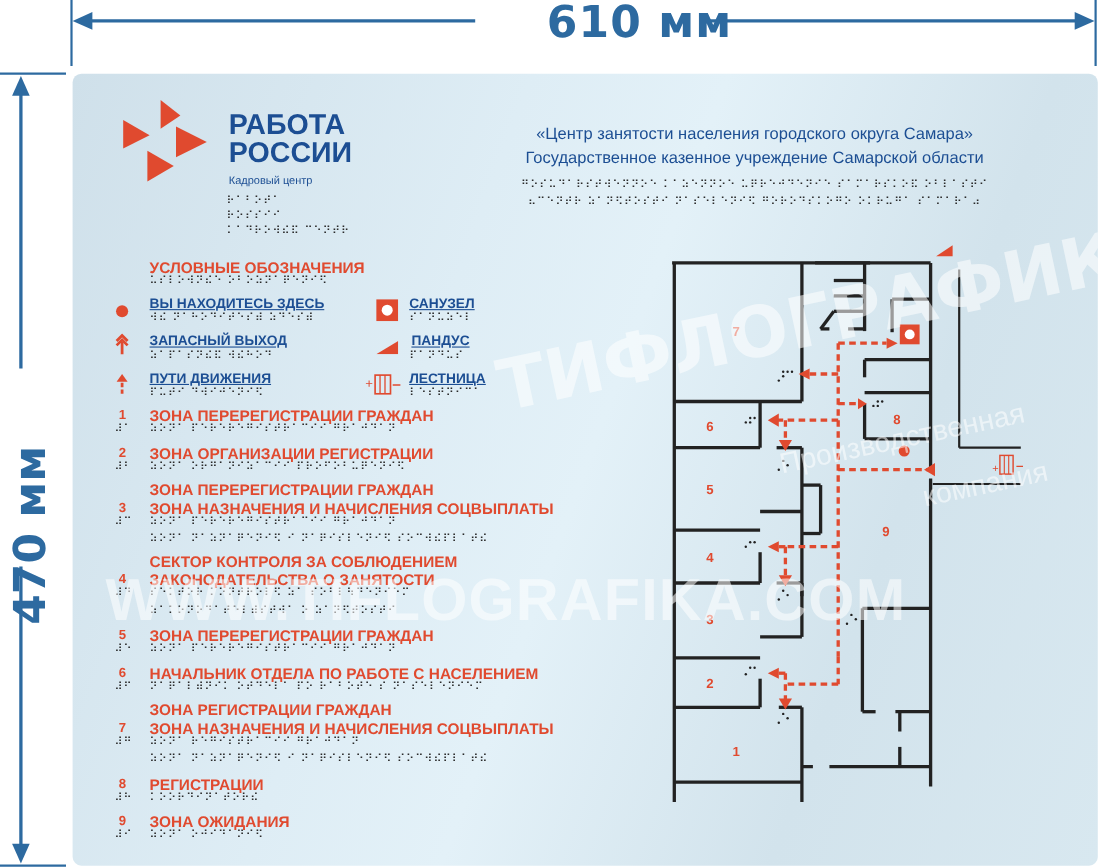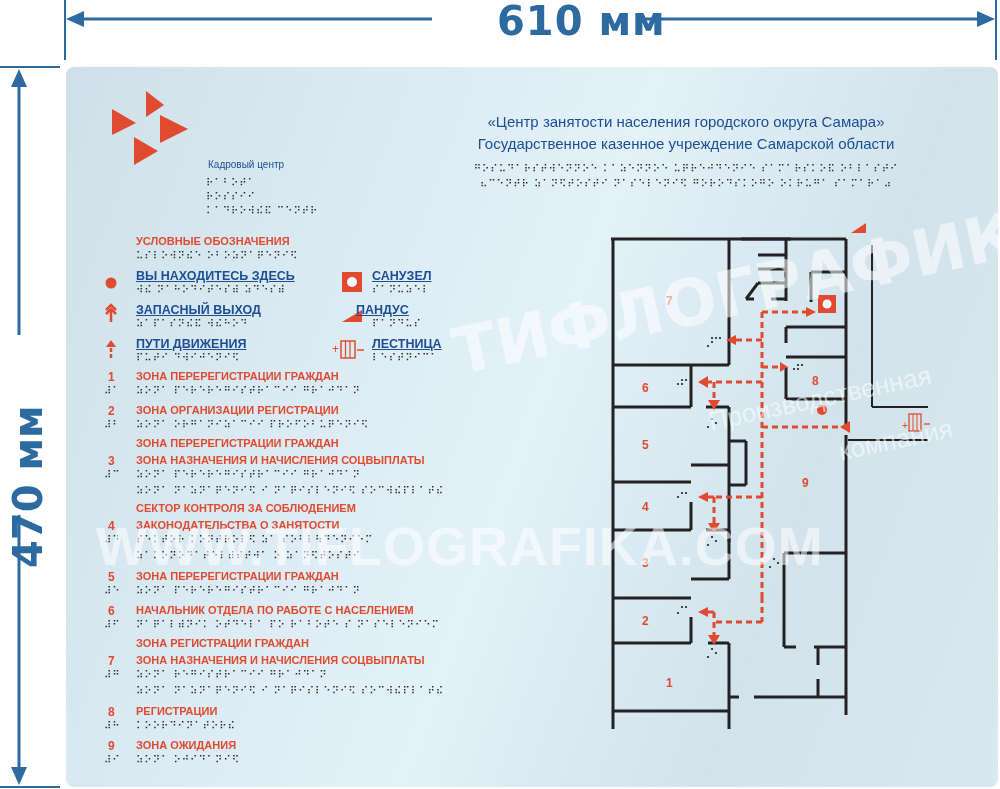--- a/index.html
+++ b/index.html
@@ -8,21 +8,21 @@
   .dim-label-h { position:absolute; left:435px; top:-2px; font-size:40px; font-weight:bold; color:#2d6aa0; letter-spacing:1px; font-family:"DejaVu Sans", sans-serif; }
   .dim-v { position:absolute; left:0; top:65px; width:40px; height:724px; }
   .dim-label-v { position:absolute; left:-52px; top:400px; transform:rotate(-90deg); transform-origin:center; font-size:40px; font-weight:bold; color:#2d6aa0; white-space:nowrap; width:160px; text-align:center; font-family:"DejaVu Sans", sans-serif; }
   .panel { position:absolute; left:66px; top:67px; width:932px; height:720px; border-radius:8px;
     background: linear-gradient(110deg, #cfe0ea 0%, #deedf5 35%, #e3f1f8 50%, #d2e3ec 75%, #d8e8f0 100%); overflow:hidden; }
   .logo-title { position:absolute; left:142px; top:34px; font-size:26px; font-weight:bold; color:#1c4e93; line-height:25px; }
   .logo-sub { position:absolute; left:142px; top:92px; font-size:10px; color:#1c4e93; }
   .braille { font-family:"DejaVu Sans", sans-serif; color:#2a2a2a; font-size:10px; letter-spacing:1px; line-height:11px; white-space:nowrap; }
   .org { position:absolute; left:320px; top:44px; width:600px; text-align:center; color:#1c4e93; font-size:15px; line-height:22px; }
   .org-braille { position:absolute; left:340px; top:96px; width:560px; text-align:center; }
-  .legend-title { position:absolute; font-weight:bold; font-size:11px; color:#e04a2f; white-space:nowrap; }
+  .legend-title { position:absolute; font-weight:bold; font-size:14px; color:#e04a2f; white-space:nowrap; }
   .legend-blue { position:absolute; font-weight:bold; font-size:12.5px; color:#1c4e93; white-space:nowrap;text-decoration:underline; }
   .num { position:absolute; font-weight:bold; font-size:12px; color:#e04a2f; }
   .pos { position:absolute; }
   .plan { position:absolute; left:0; top:0; }
   .wm { position:absolute; color:rgba(255,255,255,0.55); font-weight:bold; white-space:nowrap; pointer-events:none; }
 </style>
 </head>
 <body>
 
 <div class="dim-h">
@@ -49,20 +49,24 @@
 </div>
 
 <div class="panel">
 
   <svg class="pos" style="left:42px;top:22px" width="90" height="78" viewBox="0 0 90 78">
     <polygon points="38,2 56,16 38,28" fill="#e04a2f"></polygon>
     <polygon points="4,20 28,34 4,46" fill="#e04a2f"></polygon>
     <polygon points="52,26 80,40 52,54" fill="#e04a2f"></polygon>
     <polygon points="26,48 50,62 26,76" fill="#e04a2f"></polygon>
   </svg>
+  <div class="logo-title">
+    <div>РАБОТА</div>
+    <div>РОССИИ</div>
+  </div>
   <div class="logo-sub">Кадровый центр</div>
   <div class="braille pos" style="left:140px;top:110px">
     <div>⠗⠁⠃⠕⠞⠁</div>
     <div style="margin-top:3px">⠗⠕⠎⠎⠊⠊</div>
     <div style="margin-top:3px">⠅⠁⠙⠗⠕⠺⠮⠯ ⠉⠑⠝⠞⠗</div>
   </div>
 
   <div class="org">
     <div>«Центр занятости населения городского округа Самара»</div>
     <div>Государственное казенное учреждение Самарской области</div>
@@ -100,21 +104,21 @@
   <svg class="pos" style="left:276px;top:205px" width="20" height="20">
       <rect x="0" y="0" width="20" height="20" fill="#e04a2f"></rect>
       <circle cx="10" cy="10" r="5" fill="#ffffff"></circle>
     </svg>
   <div class="legend-blue" style="left:306px;top:202px">САНУЗЕЛ</div>
   <div class="braille pos" style="left:306px;top:217px">⠎⠁⠝⠥⠵⠑⠇</div>
 
   <svg class="pos" style="left:276px;top:243px" width="20" height="12">
       <polygon points="0,12 20,12 20,0" fill="#e04a2f"></polygon>
     </svg>
-  <div class="legend-blue" style="left:290px;top:236px">ПАНДУС</div>
+  <div class="legend-blue" style="left:308px;top:236px">ПАНДУС</div>
   <div class="braille pos" style="left:306px;top:251px">⠏⠁⠝⠙⠥⠎</div>
 
   <svg class="pos" style="left:266px;top:272px" width="34" height="20">
     <text x="0" y="14" font-size="12" fill="#e04a2f" font-family="Liberation Sans, sans-serif">+</text>
     <rect x="9" y="2" width="14" height="17" fill="none" stroke="#e04a2f" stroke-width="1.5"></rect>
     <line x1="13.5" y1="2" x2="13.5" y2="19" stroke="#e04a2f" stroke-width="1.2"></line>
     <line x1="18" y1="2" x2="18" y2="19" stroke="#e04a2f" stroke-width="1.2"></line>
     <line x1="25" y1="11" x2="32" y2="11" stroke="#e04a2f" stroke-width="1.5"></line>
   </svg>
   <div class="legend-blue" style="left:306px;top:270px">ЛЕСТНИЦА</div>

